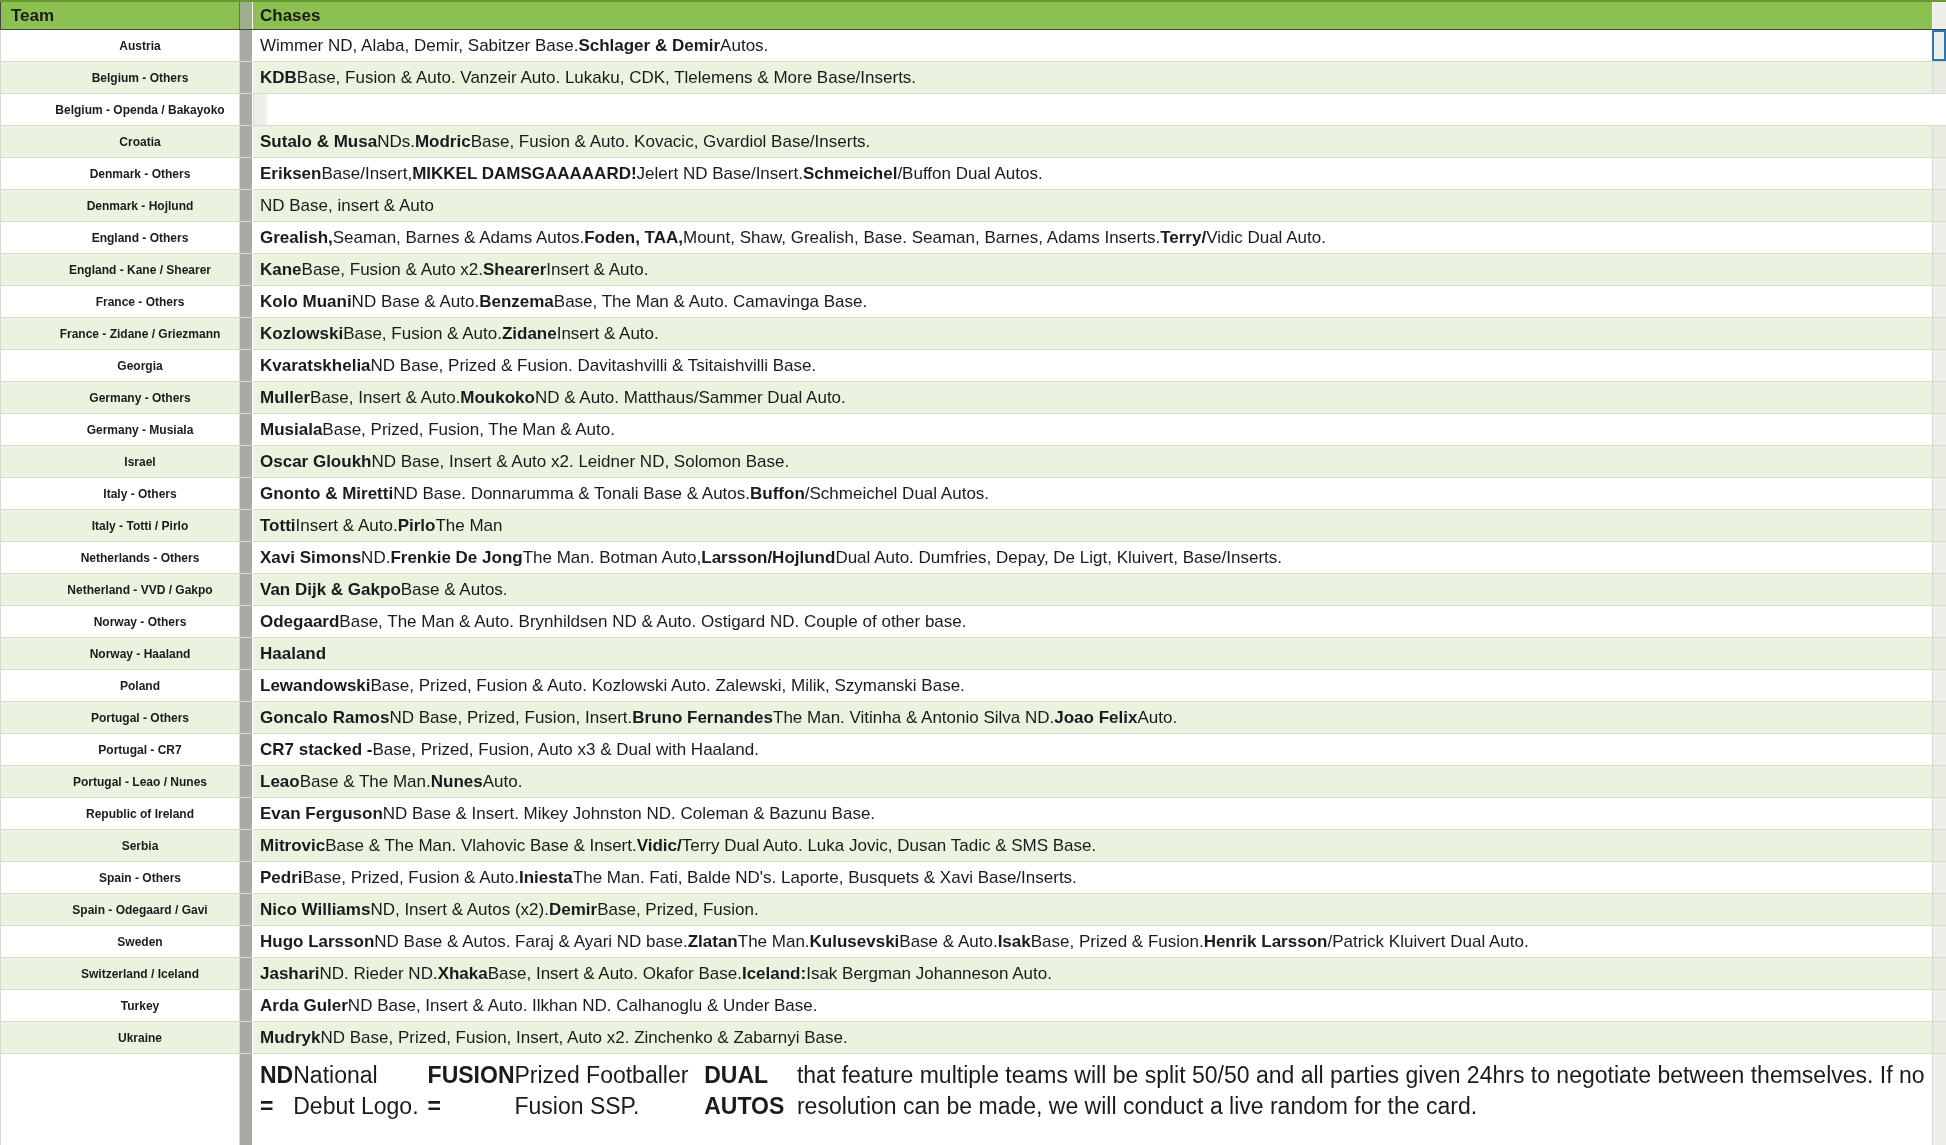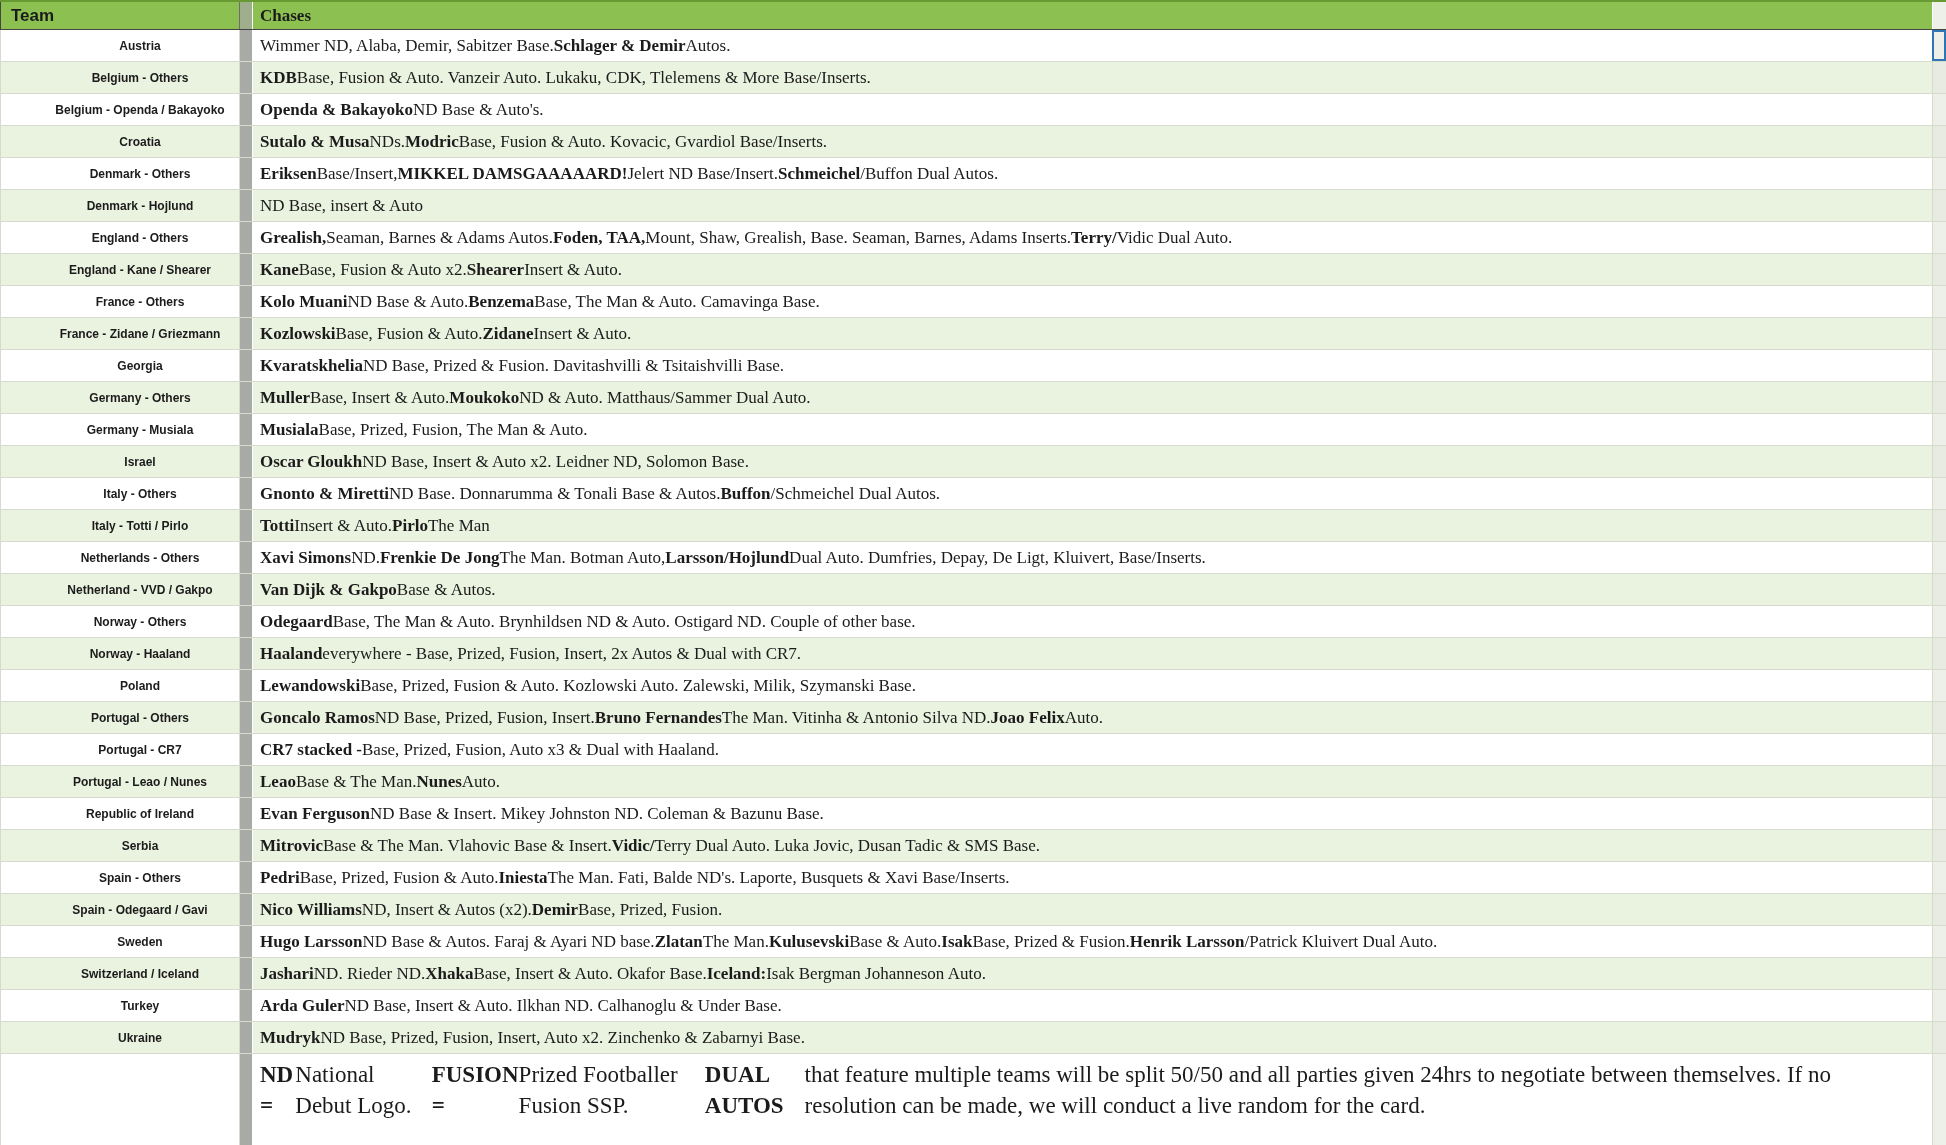--- a/index.html
+++ b/index.html
@@ -13,21 +13,21 @@
   *{box-sizing:border-box;margin:0;padding:0;}
   html,body{width:1946px;height:1145px;overflow:hidden;background:#fff;
     font-family:"Liberation Sans",sans-serif;color:var(--ink);}
   .sheet{width:1946px;height:1145px;display:flex;flex-direction:column;}
   .row{display:flex;height:32px;flex:none;background:#fff;border-bottom:1px solid var(--grid);}
   .row.alt{background:var(--row-alt);}
   .cell{display:flex;align-items:center;overflow:hidden;}
   .team{width:240px;flex:none;justify-content:center;font-weight:bold;font-size:12px;
     border-left:1px solid var(--grid);border-right:1px solid var(--grid);white-space:nowrap;padding-left:40px;}
   .strip{width:13px;flex:none;background:var(--strip);border-right:1px solid #fff;}
-  .chases{flex:1;padding:0 7px;font-size:17px;white-space:nowrap;font-family:Liberation Serif, serif;}
+  .chases{flex:1;padding:0 7px;font-size:17px;white-space:nowrap;}
   .chases b{font-weight:bold;}
   .mini{width:14px;flex:none;background:#E7EBE1;border-left:1px solid var(--grid);}
   .row:nth-child(odd) .mini{background:#EDF0E8;}
   
   .header-row{height:30px;background:var(--header-green);border-top:2px solid #679A33;
     border-bottom:1px solid #454545;}
   .header-row .team{justify-content:flex-start;padding-left:10px;font-size:17px;
     border-left:1px solid #454545;border-right:1px solid #6d6d6d;background:var(--header-green);}
   .header-row .strip{background:#9FAE8D;}
   .header-row .chases{font-weight:bold;font-size:17px;}
@@ -70,24 +70,20 @@
     <div class="cell chases">
           <b>KDB</b>
           <span> Base, Fusion &amp; Auto. Vanzeir Auto. Lukaku, CDK, Tlelemens &amp; More Base/Inserts.</span>
         </div>
     <div class="mini"></div>
   </div>
 
   <div class="row">
     <div class="cell team">Belgium - Openda / Bakayoko</div>
     <div class="strip"></div>
-    <div class="cell chases">
-          <b>Openda &amp; Bakayoko</b>
-          <span> ND Base &amp; Auto's.</span>
-        </div>
     <div class="mini"></div>
   </div>
 
   <div class="row alt">
     <div class="cell team">Croatia</div>
     <div class="strip"></div>
     <div class="cell chases">
           <b>Sutalo &amp; Musa</b>
           <span> NDs. </span>
           <b>Modric</b>
@@ -267,21 +263,20 @@
           <span> Base, The Man &amp; Auto. Brynhildsen ND &amp; Auto. Ostigard ND. Couple of other base.</span>
         </div>
     <div class="mini"></div>
   </div>
 
   <div class="row alt">
     <div class="cell team">Norway - Haaland</div>
     <div class="strip"></div>
     <div class="cell chases">
           <b>Haaland</b>
-          <span> everywhere - Base, Prized, Fusion, Insert, 2x Autos &amp; Dual with CR7.</span>
         </div>
     <div class="mini"></div>
   </div>
 
   <div class="row">
     <div class="cell team">Poland</div>
     <div class="strip"></div>
     <div class="cell chases">
           <b>Lewandowski</b>
           <span> Base, Prized, Fusion &amp; Auto. Kozlowski Auto. Zalewski, Milik, Szymanski Base.</span>

